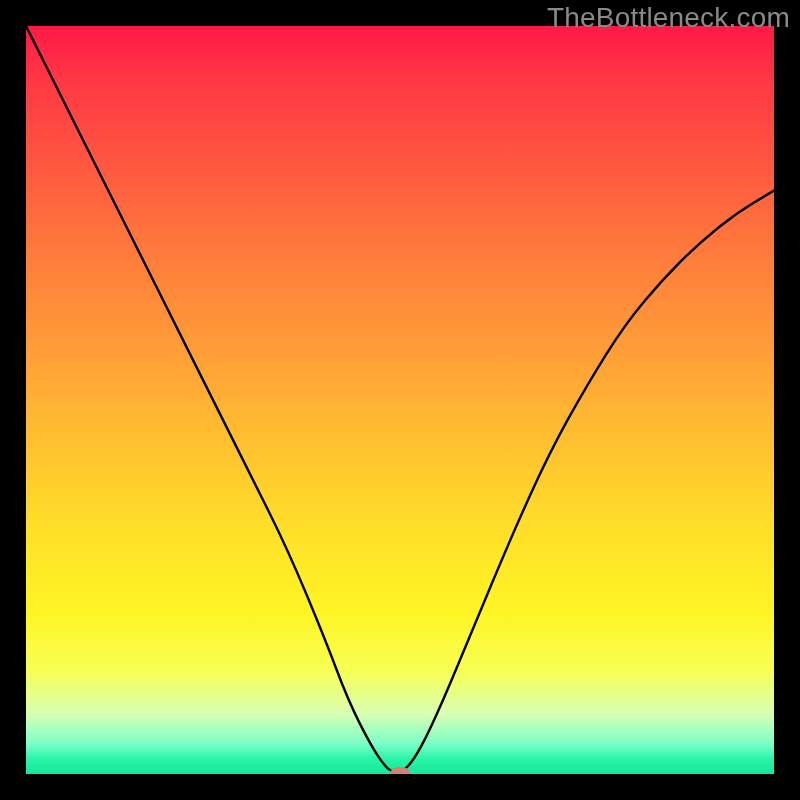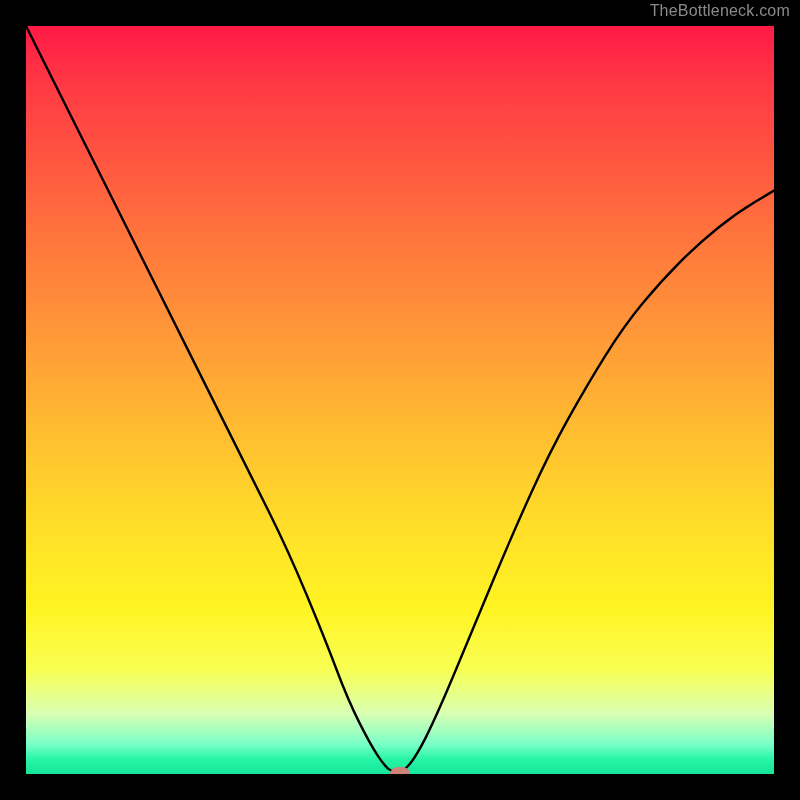--- a/index.html
+++ b/index.html
@@ -15,21 +15,21 @@
     position: relative;
     width: 800px;
     height: 800px;
     background: #000;
   }
   .watermark {
     position: absolute;
     top: 2px;
     right: 10px;
     color: #8a8a8a;
-    font-size: 16px;
+    font-size: 28px;
     font-weight: 400;
     letter-spacing: 0.2px;
     z-index: 30;
   }
   .plot-area {
     position: absolute;
     left: 26px;
     top: 26px;
     width: 748px;
     height: 748px;

